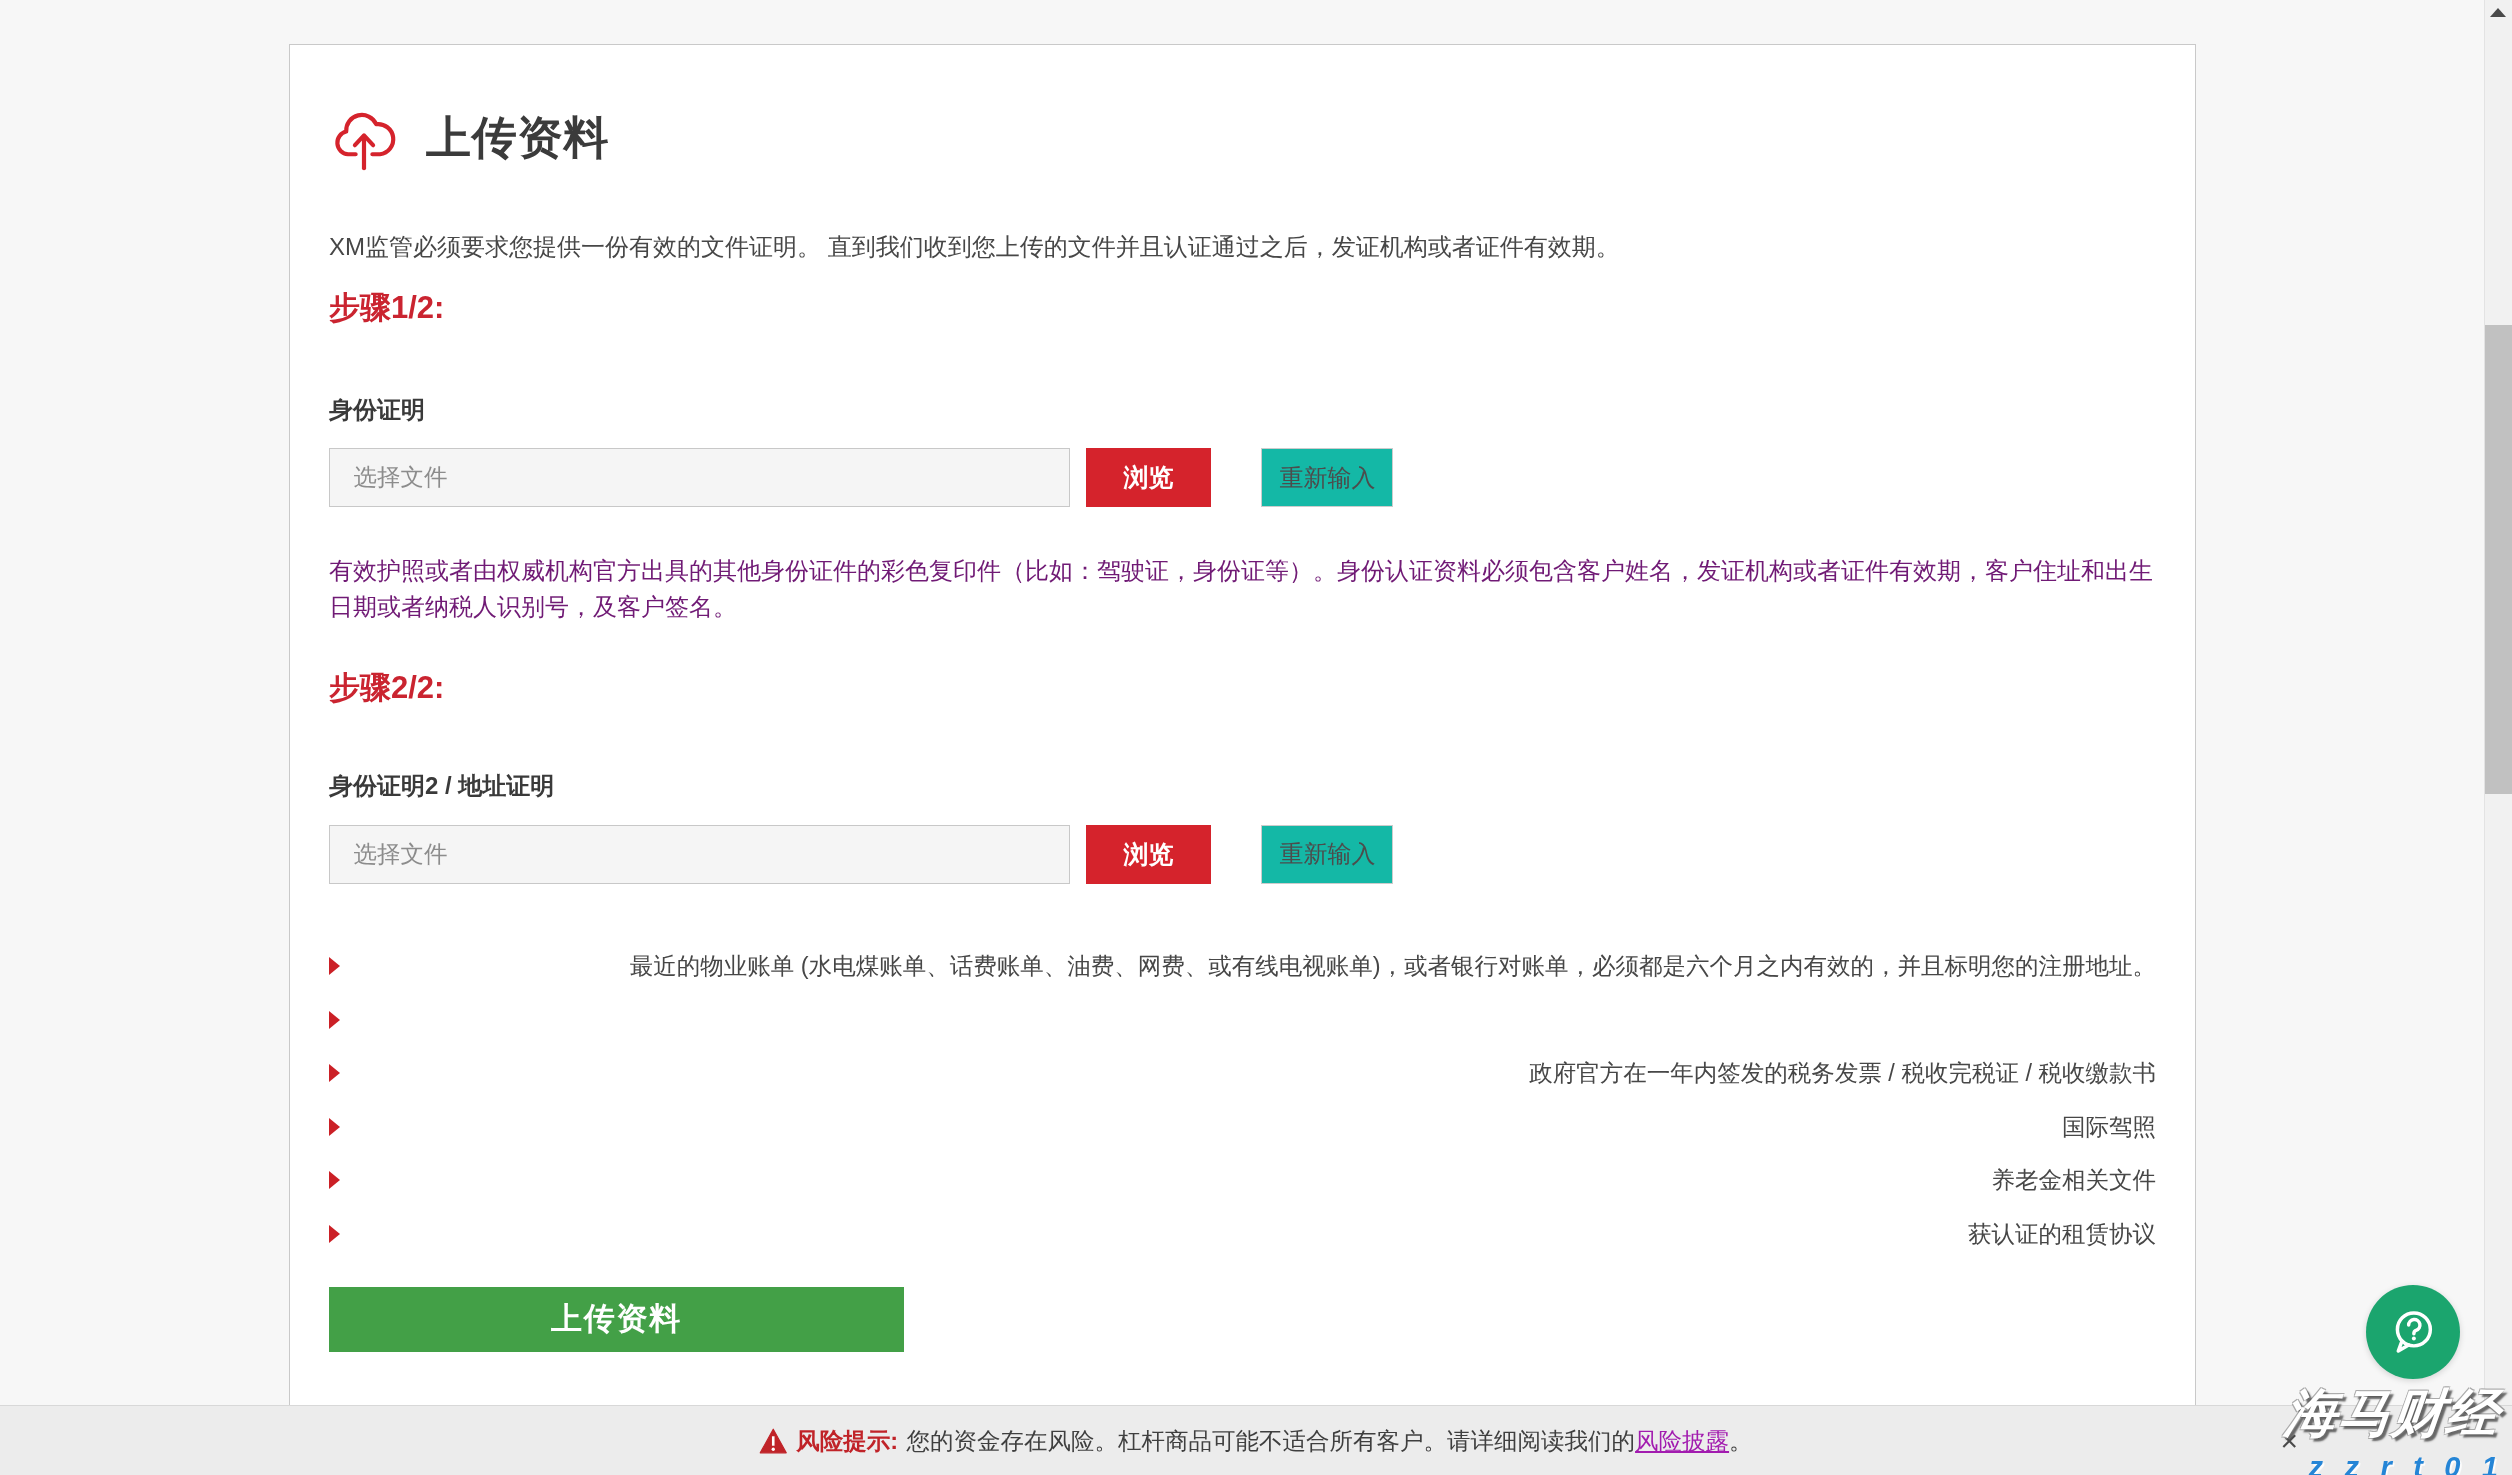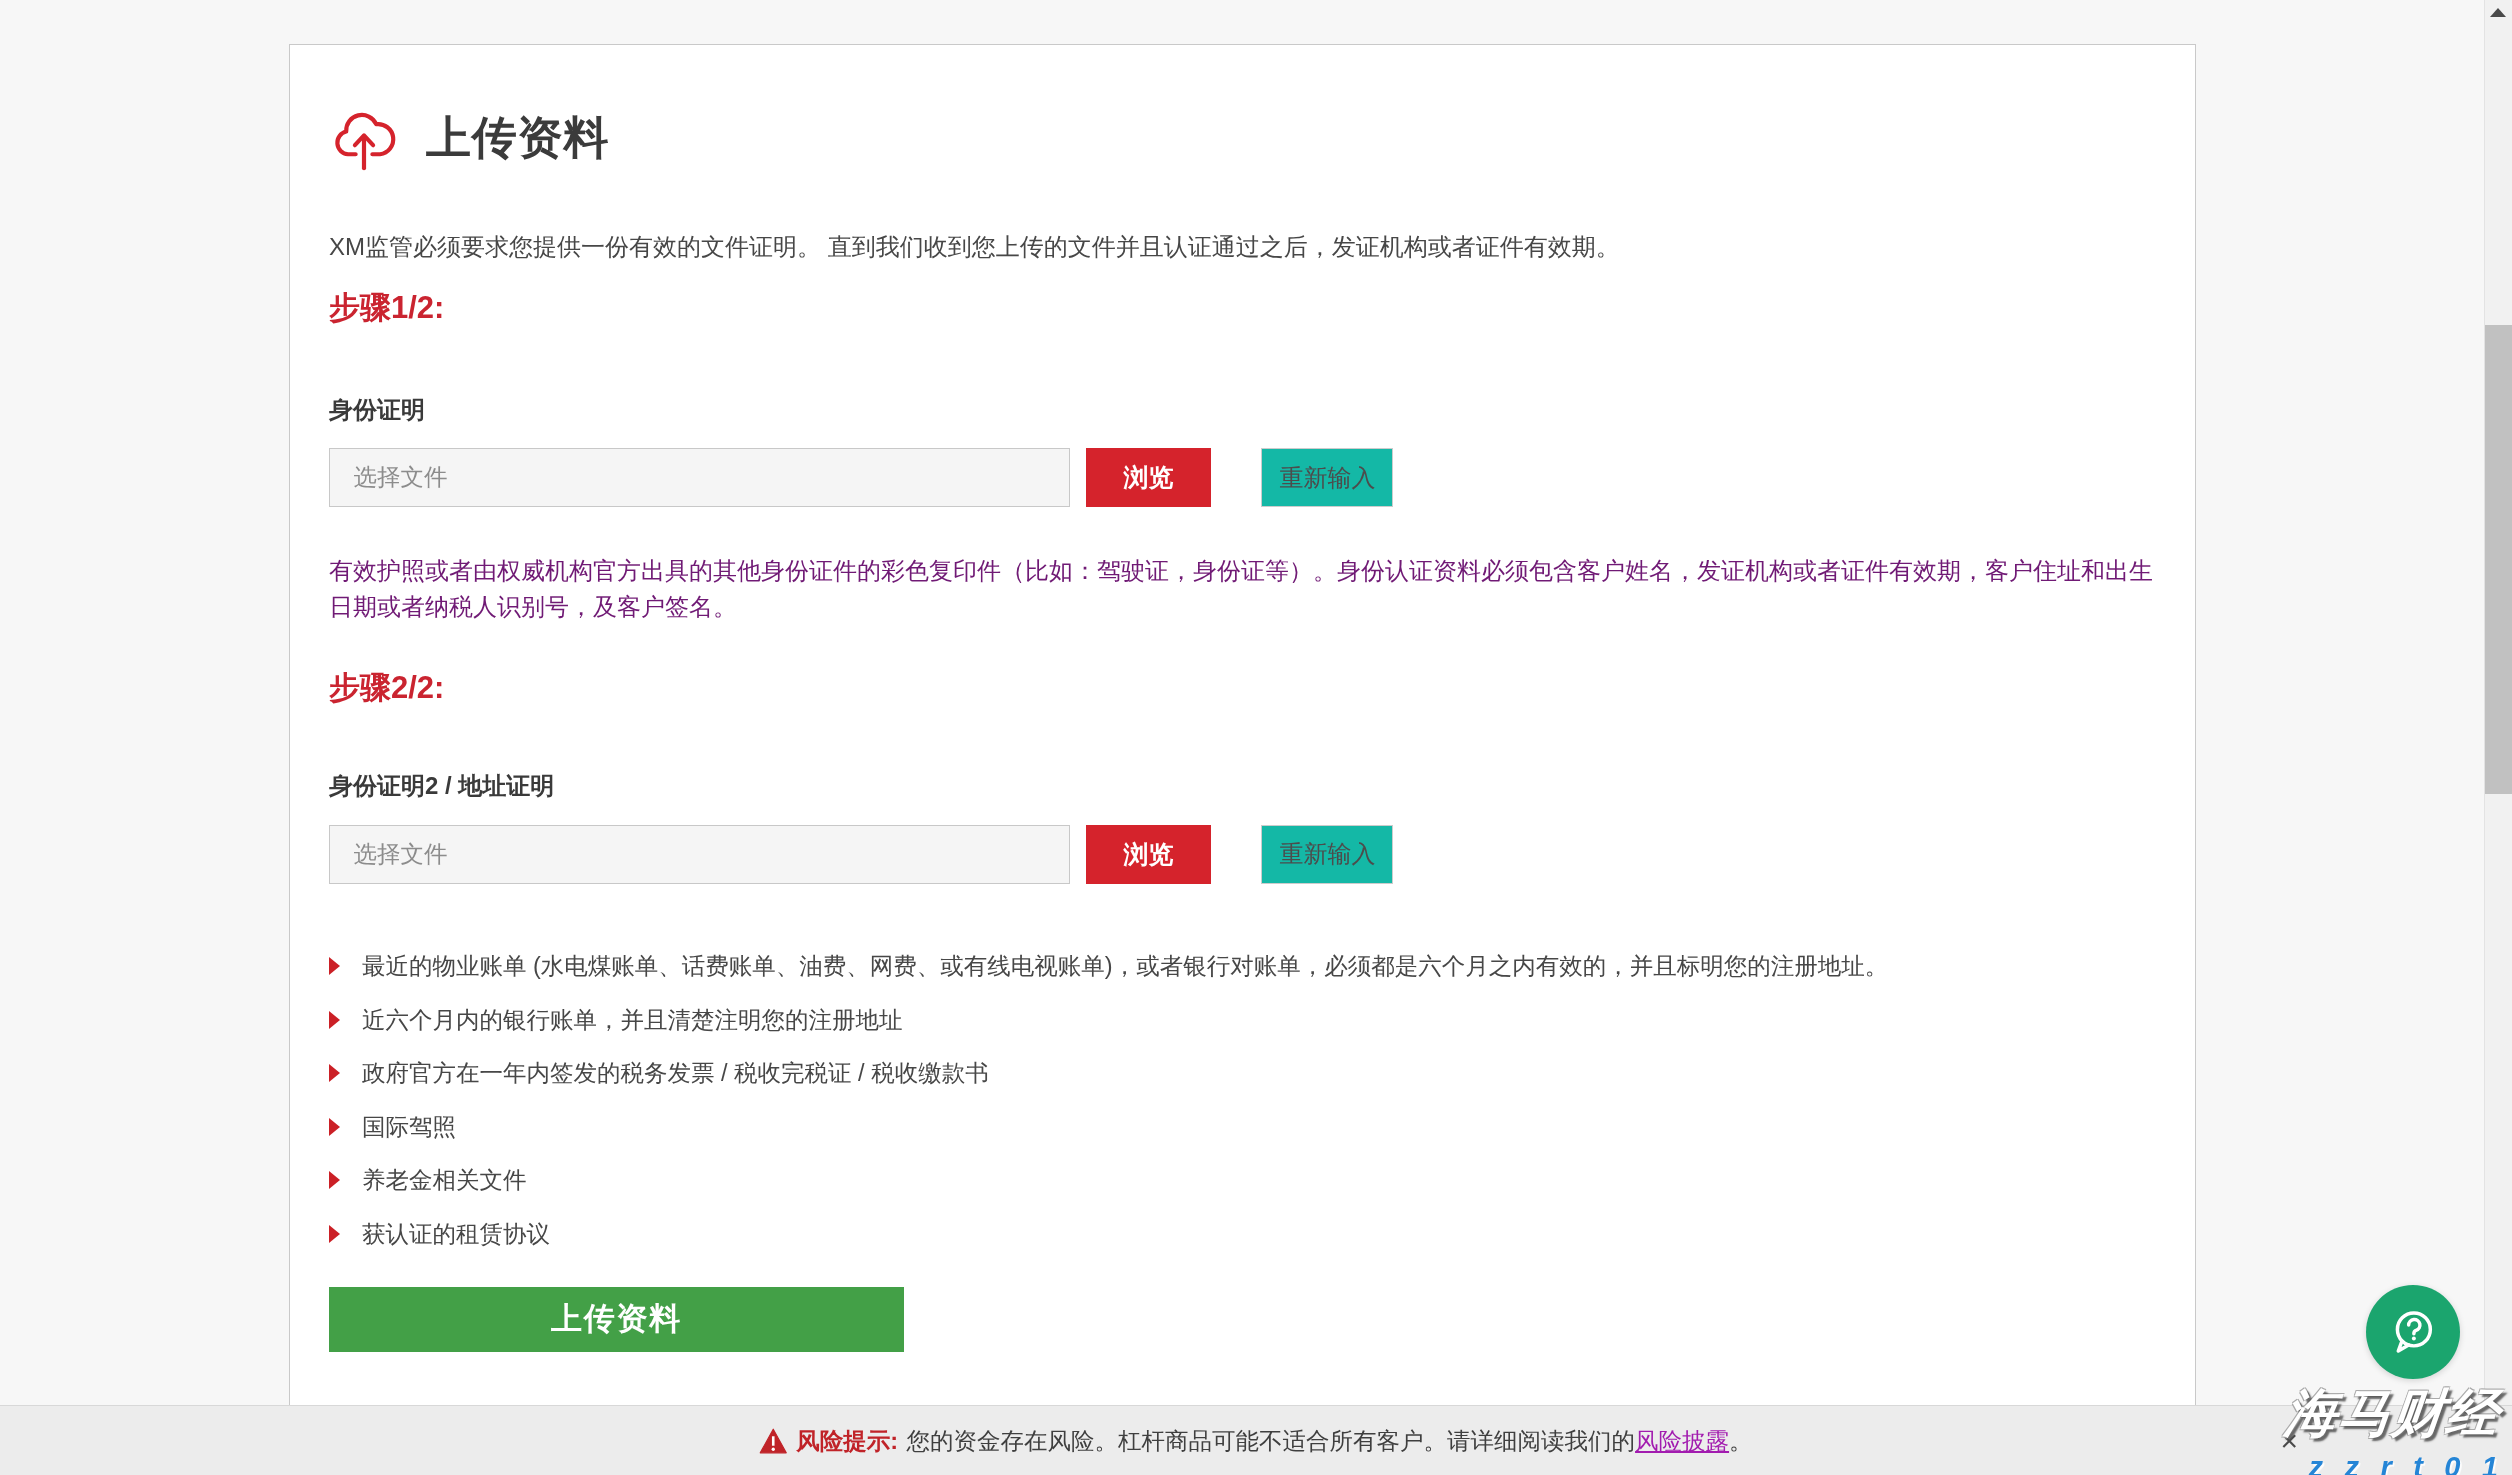--- a/index.html
+++ b/index.html
@@ -56,21 +56,21 @@
     width:132px; flex:none;
     background:#14b8a6; border:0.8px solid #cccccc;
     color:#4c4c4c; font-size:24px;
     font-family:"Liberation Sans", sans-serif;
     cursor:pointer;
   }
 
   .field-desc { margin-top:46px; font-size:24px; line-height:36px; color:#701a75; }
 
   .doc-list { margin-top:71px; list-style:none; }
-  .doc-item { display:flex; align-items:center; gap:22px; margin-bottom:30px; height:23.5px; font-size:23.5px; color:#474747; }
+  .doc-item { display:flex; align-items:center; gap:22px; margin-bottom:30px; height:23.5px; font-size:23.5px; color:#474747;justify-content:space-between; }
   .tri-marker {
     width:0; height:0; flex:none;
     border-top:9.2px solid transparent;
     border-bottom:9.2px solid transparent;
     border-left:11.7px solid #cb2026;
   }
 
   .submit-btn {
     display:block; margin-top:41px;
     width:575px; height:65px; border:none;
@@ -194,21 +194,20 @@
     <button class="reset-btn">重新输入</button>
   </div>
 
   <ul class="doc-list">
     <li class="doc-item">
       <span class="tri-marker"></span>
       <span>最近的物业账单 (水电煤账单、话费账单、油费、网费、或有线电视账单)，或者银行对账单，必须都是六个月之内有效的，并且标明您的注册地址。</span>
     </li>
     <li class="doc-item">
       <span class="tri-marker"></span>
-      <span>近六个月内的银行账单，并且清楚注明您的注册地址</span>
     </li>
     <li class="doc-item">
       <span class="tri-marker"></span>
       <span>政府官方在一年内签发的税务发票 / 税收完税证 / 税收缴款书</span>
     </li>
     <li class="doc-item">
       <span class="tri-marker"></span>
       <span>国际驾照</span>
     </li>
     <li class="doc-item">

